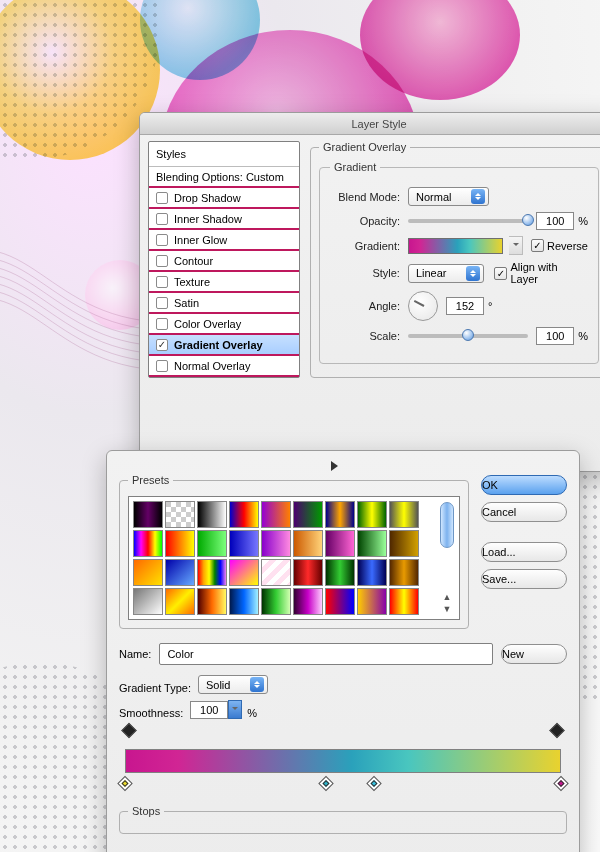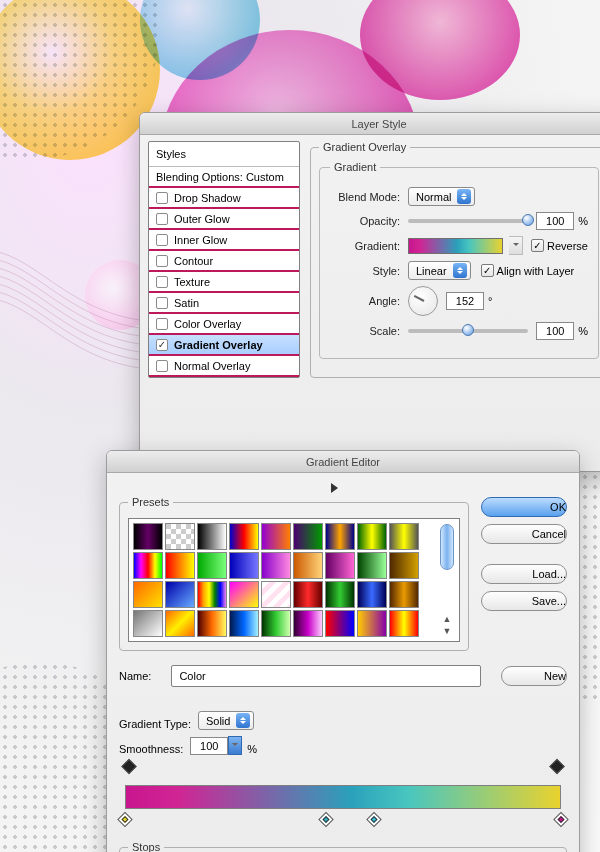--- a/index.html
+++ b/index.html
@@ -31,21 +31,21 @@
 .srow{display:flex;align-items:center;height:21px;padding:0 7px;border-bottom:2px solid #be185d;cursor:default}
 .srow.sub{}
 .srow.sel{background:linear-gradient(#c6e0ff,#a9ceff)}
 .ck{width:12px;height:12px;border:1px solid #8a8a8a;border-radius:2px;margin-right:6px;background:#fff;display:flex;align-items:center;justify-content:center;font-size:10px;color:#333}
 .ck.on::before{content:"✓"}
 .gov{flex:1}
 .gov legend{font-weight:500}
 .row{display:flex;align-items:center;margin:6px 0}
 .lab{width:78px;text-align:right;padding-right:8px;color:#222}
 .macsel{display:inline-flex;align-items:center;height:19px;background:linear-gradient(#fff,#ececec);border:1px solid #8a8a8a;border-radius:3px;padding:0 3px 0 7px}
-.macsel .cap{padding-right:4px}
+.macsel .cap{padding-right:18px}
 .macsel .arr{width:14px;height:15px;background:linear-gradient(#78b4f5,#2f74d0);border-radius:3px;display:flex;flex-direction:column;align-items:center;justify-content:center;margin-left:2px}
 .macsel .arr::before,.macsel .arr::after{content:"";border:3px solid transparent}
 .macsel .arr::before{border-bottom-color:#fff;margin-bottom:1px}
 .macsel .arr::after{border-top-color:#fff}
 .slider{height:4px;background:#bcbcbc;border-radius:2px;position:relative;flex:1;margin-right:8px}
 .knob{width:12px;height:12px;background:radial-gradient(circle at 35% 30%,#fff,#8bb7eb 70%,#4f86cc);border:1px solid #4b78b0;border-radius:50%;position:absolute;top:-5px;transform:translateX(-50%)}
 .tin{width:38px;height:18px;border:1px solid #888;background:#fff;text-align:center;line-height:16px}
 .grswatch{height:16px;flex:1;border:1px solid #6f6f6f;background:linear-gradient(90deg,#c8168f 0%,#d12594 12%,#2aa1bb 52%,#49c6bf 65%,#e9d22e 100%);margin-right:6px}
 .ck2{width:13px;height:13px;border:1px solid #7a7a7a;border-radius:2px;background:linear-gradient(#fcfcfc,#e5e5e5);display:inline-flex;align-items:center;justify-content:center;font-size:10px;margin-right:3px}
 .ck2.on::before{content:"✓"}
@@ -57,25 +57,25 @@
 .ge-top{display:flex;gap:12px}
 .presets{flex:1}
 .pgrid{border:1.5px solid #808080;background:#fff;padding:4px;margin-top:2px;display:flex;gap:2px}
 .phold{display:grid;grid-template-columns:repeat(9,30px);grid-auto-rows:27px;gap:2px;flex:1}
 .sw{border:1px solid #888;width:30px;height:27px}
 .scroll{width:16px;display:flex;flex-direction:column;align-items:center}
 .thumb{width:14px;height:46px;background:linear-gradient(90deg,#cfe6ff,#7db2ee,#cfe6ff);border:1px solid #6d96c5;border-radius:7px;margin-top:1px}
 .sarr{font-size:9px;color:#555;padding:1px 0}
 .sarr:first-child{padding:0}
 .btncol{width:86px;display:flex;flex-direction:column;gap:7px;padding-top:1px}
-.macbtn{height:20px;border:1px solid #8f8f8f;border-radius:10px;background:linear-gradient(#fefefe,#e7e7e7);text-align:right;line-height:18px;cursor:default}
+.macbtn{height:20px;border:1px solid #8f8f8f;border-radius:10px;background:linear-gradient(#fefefe,#e7e7e7);text-align:left;line-height:18px;cursor:default}
 .macbtn.def{background:linear-gradient(#bcdcff,#5aa1ee);border-color:#2f6ab3;color:#000;font-weight:500}
 .play{width:0;height:0;border:5px solid transparent;border-left:7px solid #333;margin:0 auto 1px}
 .plwrap{text-align:right;padding-right:12px;margin-bottom:3px}
-.namer{display:flex;align-items:center;margin:14px 0 24px;gap:20px}
+.namer{display:flex;align-items:center;margin:14px 0 10px;gap:8px}
 .namer .txt{flex:1;height:22px;border:1.5px solid #808080;border-radius:2px;padding:0 7px;background:#fff;line-height:20px}
 .gline{display:flex;align-items:flex-end;margin:6px 0}
 .gline .lab2{padding-right:7px}
 
 .bar{height:24px;border:1.5px solid #808080;background:linear-gradient(90deg,#c8168f 0%,#d12594 12%,#2aa1bb 52%,#49c6bf 65%,#e9d22e 100%);margin:14px 6px 6px}
 .stops{position:relative;height:14px;margin:0 6px}
 .topstops{margin-bottom:-4px}
 .stop{position:absolute;width:11px;height:13px;transform:translateX(-50%)}
 .stop .di{width:11px;height:11px;border:1px solid #555;transform:rotate(45deg);background:#fff}
 .stop.bot{top:-1px}
@@ -114,21 +114,21 @@
     <div class="styles">
       <div class="styles-hd">Styles</div>
       <div class="srow">Blending Options: Custom</div>
       <div id="style-rows">
           <div class="srow">
             <span class="ck"></span>
             <span>Drop Shadow</span>
           </div>
           <div class="srow">
             <span class="ck"></span>
-            <span>Outer Glow</span>
+            <span>Inner Shadow</span>
           </div>
           <div class="srow">
             <span class="ck"></span>
             <span>Inner Glow</span>
           </div>
           <div class="srow sub">
             <span class="ck"></span>
             <span>Contour</span>
           </div>
           <div class="srow sub">
@@ -203,21 +203,20 @@
             </div>
           <div class="tin">100</div>
           <span style="margin-left:4px">%</span>
         </div>
       </fieldset>
     </fieldset>
   </div>
 </div>
 
 <div class="win ge">
-  <div class="titlebar">Gradient Editor</div>
   <div class="body">
     <div class="plwrap">
         <div class="play"></div>
       </div>
     <div class="ge-top">
       <fieldset class="presets">
         <legend>Presets</legend>
         <div class="pgrid">
           <div class="phold" id="preset-grid">
               <div class="sw" style="background: linear-gradient(90deg, rgb(0, 0, 0), rgb(100, 0, 102), rgb(0, 0, 0));"></div>

